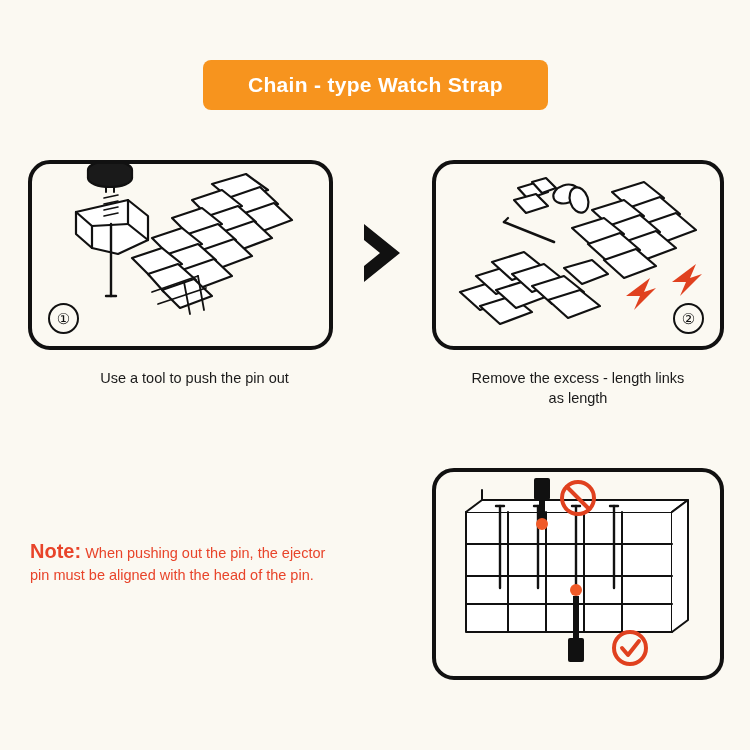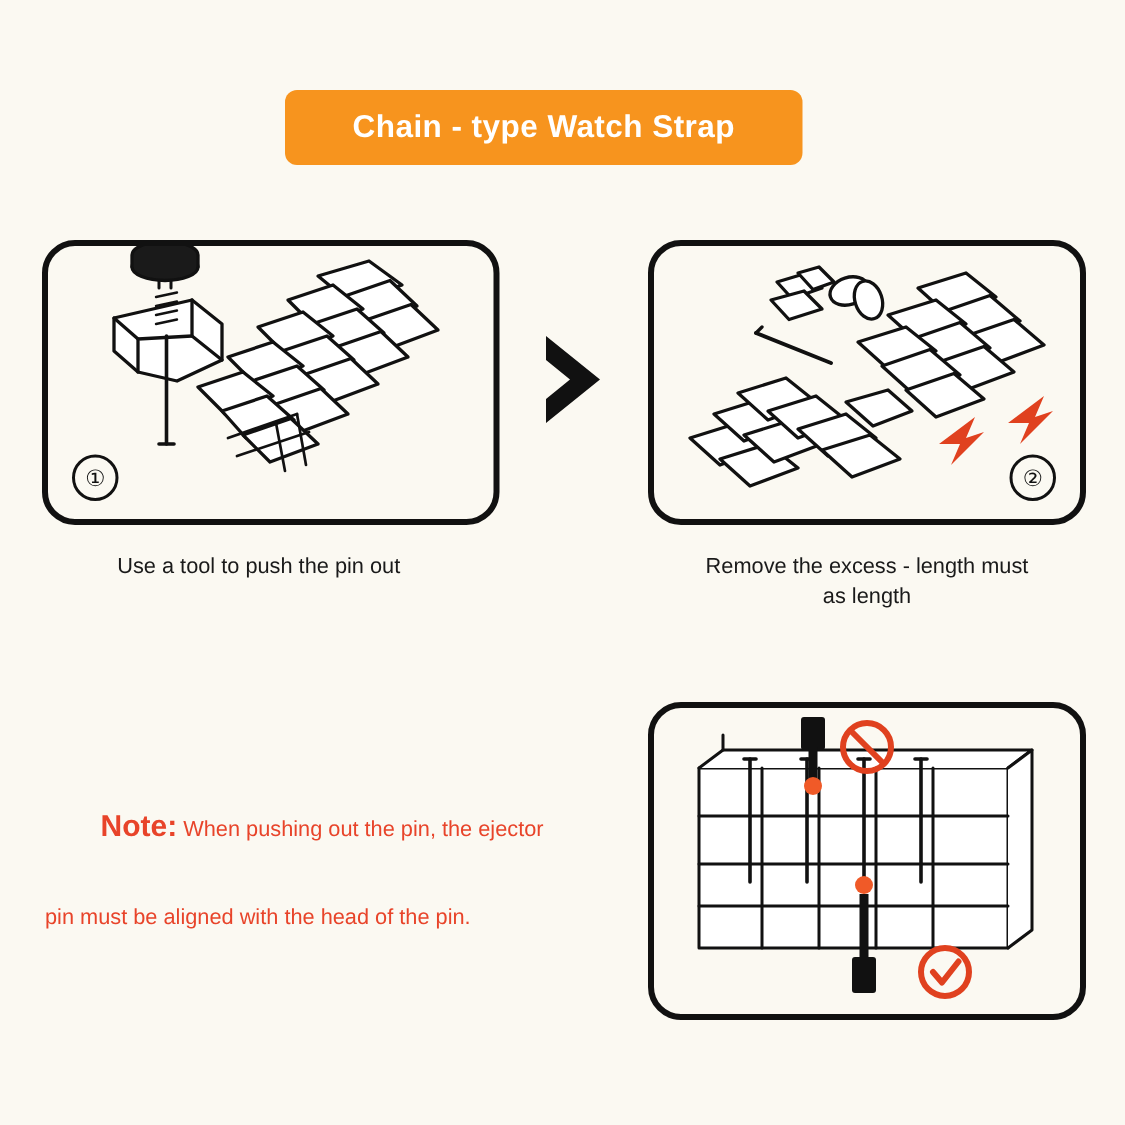--- a/index.html
+++ b/index.html
@@ -11,21 +11,21 @@
     height: 750px;
     background: #fbf9f2;
     font-family: "Liberation Sans", sans-serif;
     overflow: hidden;
     position: relative;
   }
 
   
   .title-banner {
     position: absolute;
-    left: 190px;
+    left: 203px;
     top: 60px;
     width: 345px;
     height: 50px;
     background: #f7941e;
     border-radius: 8px;
     display: flex;
     align-items: center;
     justify-content: center;
   }
   .title-banner .title-text {
@@ -64,21 +64,21 @@
   #badge-1 { left: 16px; bottom: 12px; }
   #badge-2 { right: 16px; bottom: 12px; }
 
   .caption {
     position: absolute;
     text-align: center;
     font-size: 14.5px;
     color: #1a1a1a;
     line-height: 20px;
   }
-  #caption-1 { left: 20px;  top: 368px; width: 305px; text-align: center; }
+  #caption-1 { left: 42px;  top: 368px; width: 305px; text-align: center; }
   #caption-2 { left: 424px; top: 368px; width: 308px; }
 
   
   .big-arrow {
     position: absolute;
     left: 358px;
     top: 222px;
     width: 48px;
     height: 62px;
   }
@@ -93,22 +93,22 @@
   .note-label {
     color: #e8442a;
     font-size: 20px;
     font-weight: bold;
   }
   .note-text {
     color: #e8442a;
     font-size: 14.5px;
     line-height: 22px;
   }
-  .note-line1 { display: block; margin-left: 37px; }
-  .note-line2 { display: block; margin-top: 37px; }
+  .note-line1 { display: block; }
+  .note-line2 { display: block; }
   .note-line3 { display: block; }
 
   svg { display: block; }
 </style>
 </head>
 <body>
 
 <div class="title-banner">
   <span class="title-text">Chain - type Watch Strap</span>
 </div>
@@ -207,21 +207,21 @@
     </g>
 
     <g fill="#e0411f">
       <path d="M190 132 L214 114 L208 128 L220 124 L198 146 L204 132 Z"></path>
       <path d="M236 118 L260 100 L254 114 L266 110 L244 132 L250 118 Z"></path>
     </g>
   </svg>
   <div class="step-badge" id="badge-2">②</div>
 </div>
 <div class="caption" id="caption-2">
-  <span>Remove the excess - length must</span><br>
+  <span>Remove the excess - length links</span><br>
   <span>as length</span>
 </div>
 
 <div class="note-block">
   <span class="note-line1">
     <span class="note-label">Note:</span><span class="note-text"> When pushing out the pin, the ejector</span>
   </span>
   <span class="note-text note-line2">pin must be aligned with the head of the pin.</span>
 </div>
 

